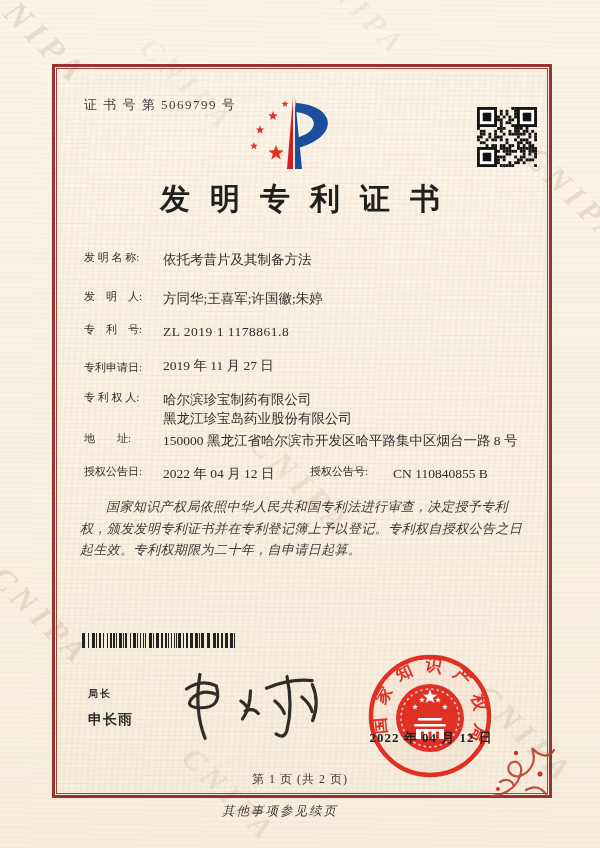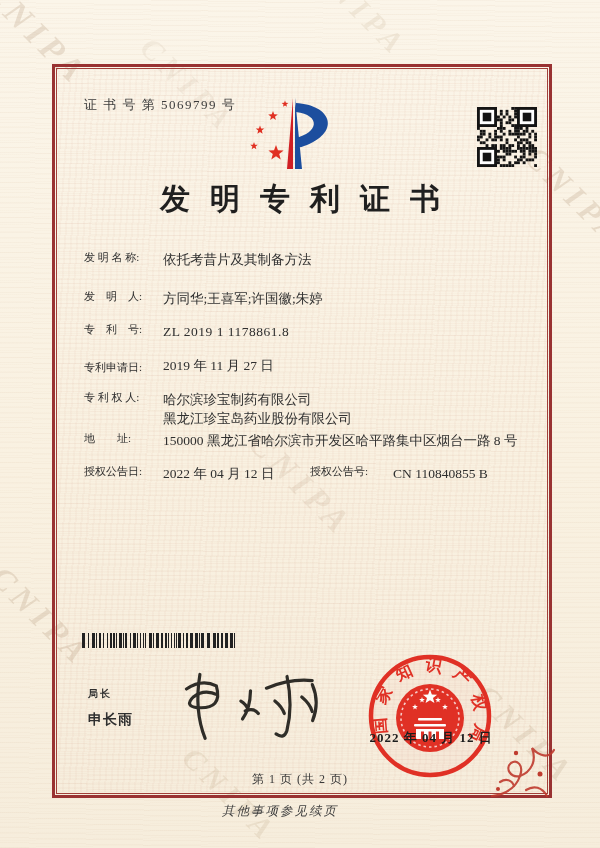--- a/index.html
+++ b/index.html
@@ -269,20 +269,21 @@
 
 <div class="field-label abs" style="top:431px;">地　　址:</div>
 <div class="field-value abs" style="top:431px;width:374px;">150000 黑龙江省哈尔滨市开发区哈平路集中区烟台一路 8 号</div>
 
 <div class="field-label abs" style="top:464px;">授权公告日:</div>
 <div class="field-value abs" style="top:464px;width:150px;">2022 年 04 月 12 日</div>
 <div class="field-label grant-no-label abs" style="top:464px;">授权公告号:</div>
 <div class="field-value grant-no-value abs" style="top:464px;">CN 110840855 B</div>
 
 <div class="abs legal">
+  <p>国家知识产权局依照中华人民共和国专利法进行审查，决定授予专利权，颁发发明专利证书并在专利登记簿上予以登记。专利权自授权公告之日起生效。专利权期限为二十年，自申请日起算。</p>
 </div>
 
 <svg class="abs barcode" viewBox="0 0 158 15" preserveAspectRatio="none" id="barcode-svg">
     <rect x="0" y="0" width="3" height="15" fill="#222"></rect>
     <rect x="6" y="0" width="1" height="15" fill="#222"></rect>
     <rect x="10" y="0" width="3" height="15" fill="#222"></rect>
     <rect x="14" y="0" width="1" height="15" fill="#222"></rect>
     <rect x="17" y="0" width="2" height="15" fill="#222"></rect>
     <rect x="21" y="0" width="1" height="15" fill="#222"></rect>
     <rect x="25" y="0" width="1" height="15" fill="#222"></rect>

